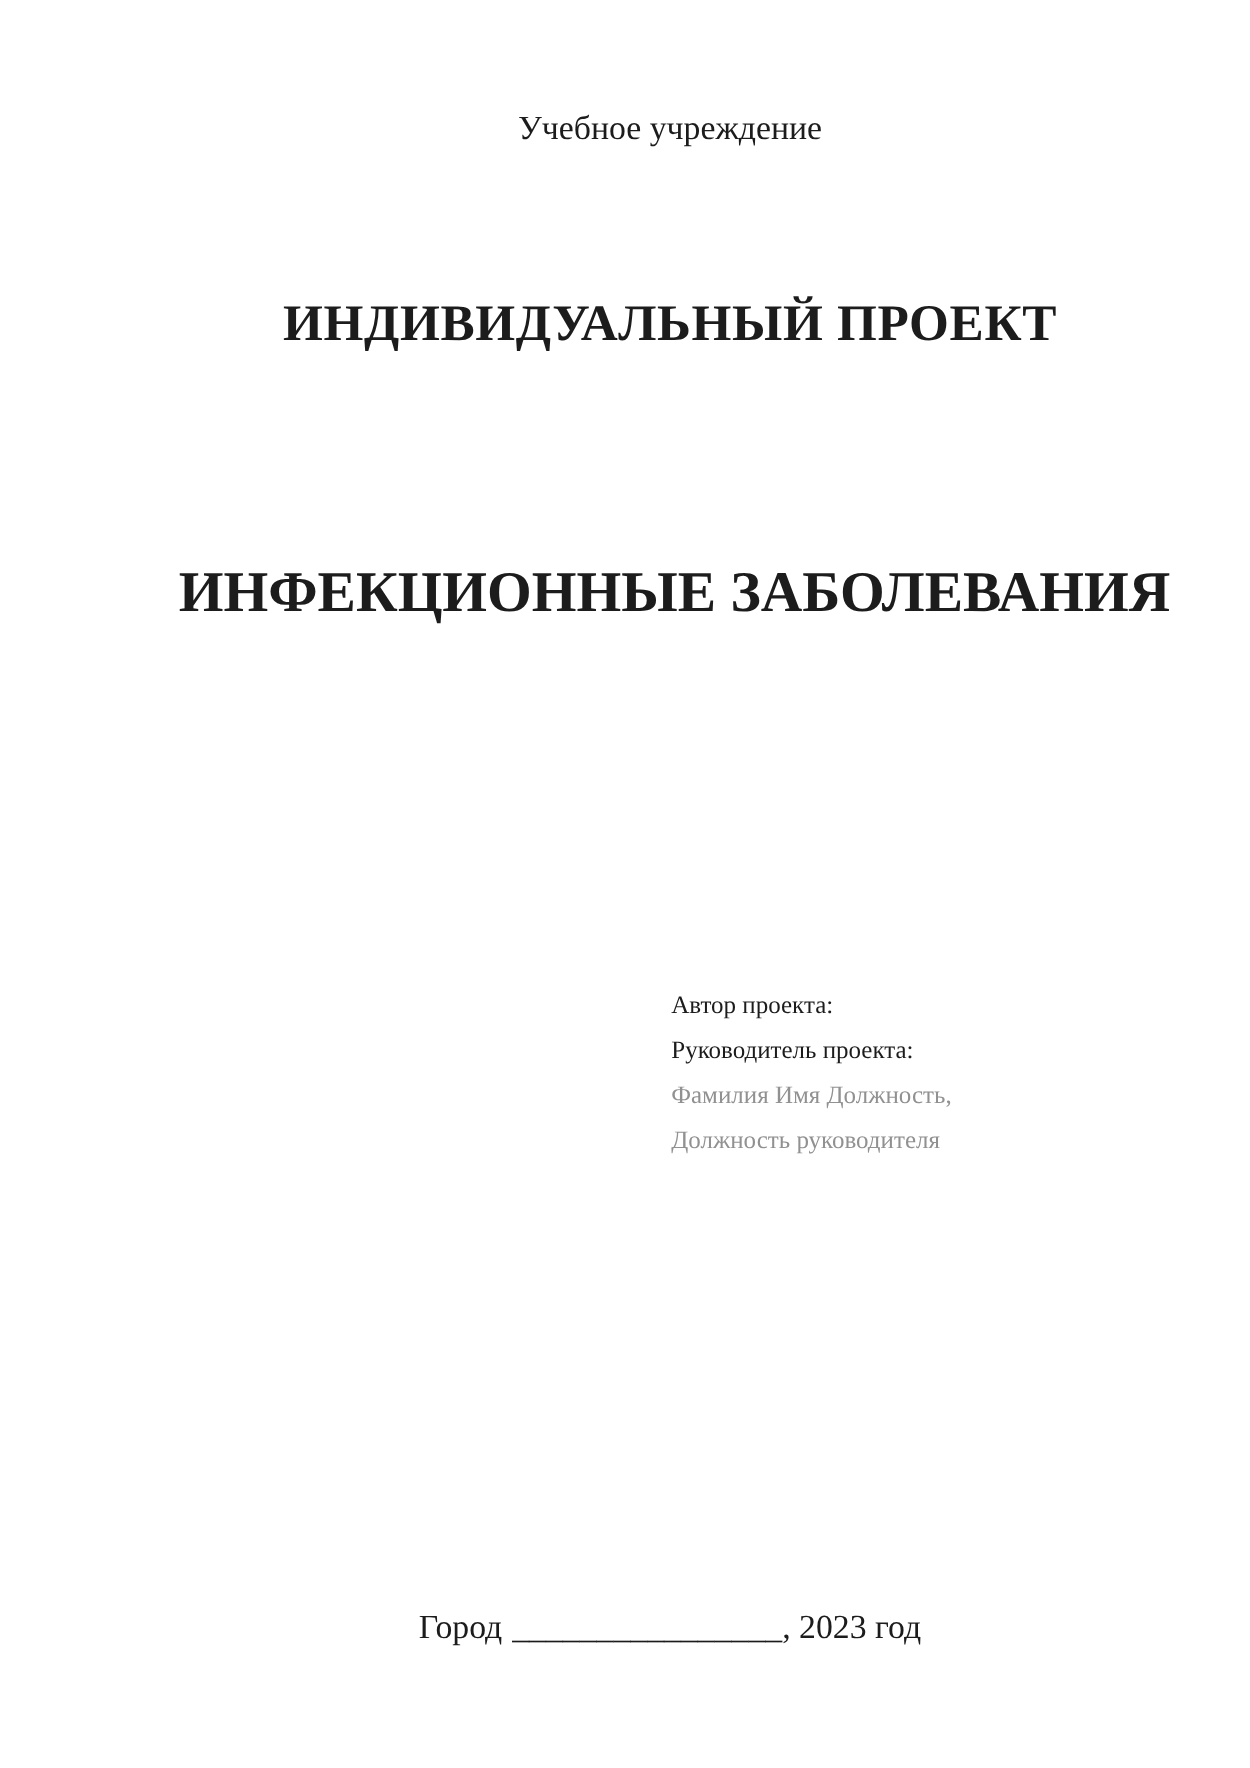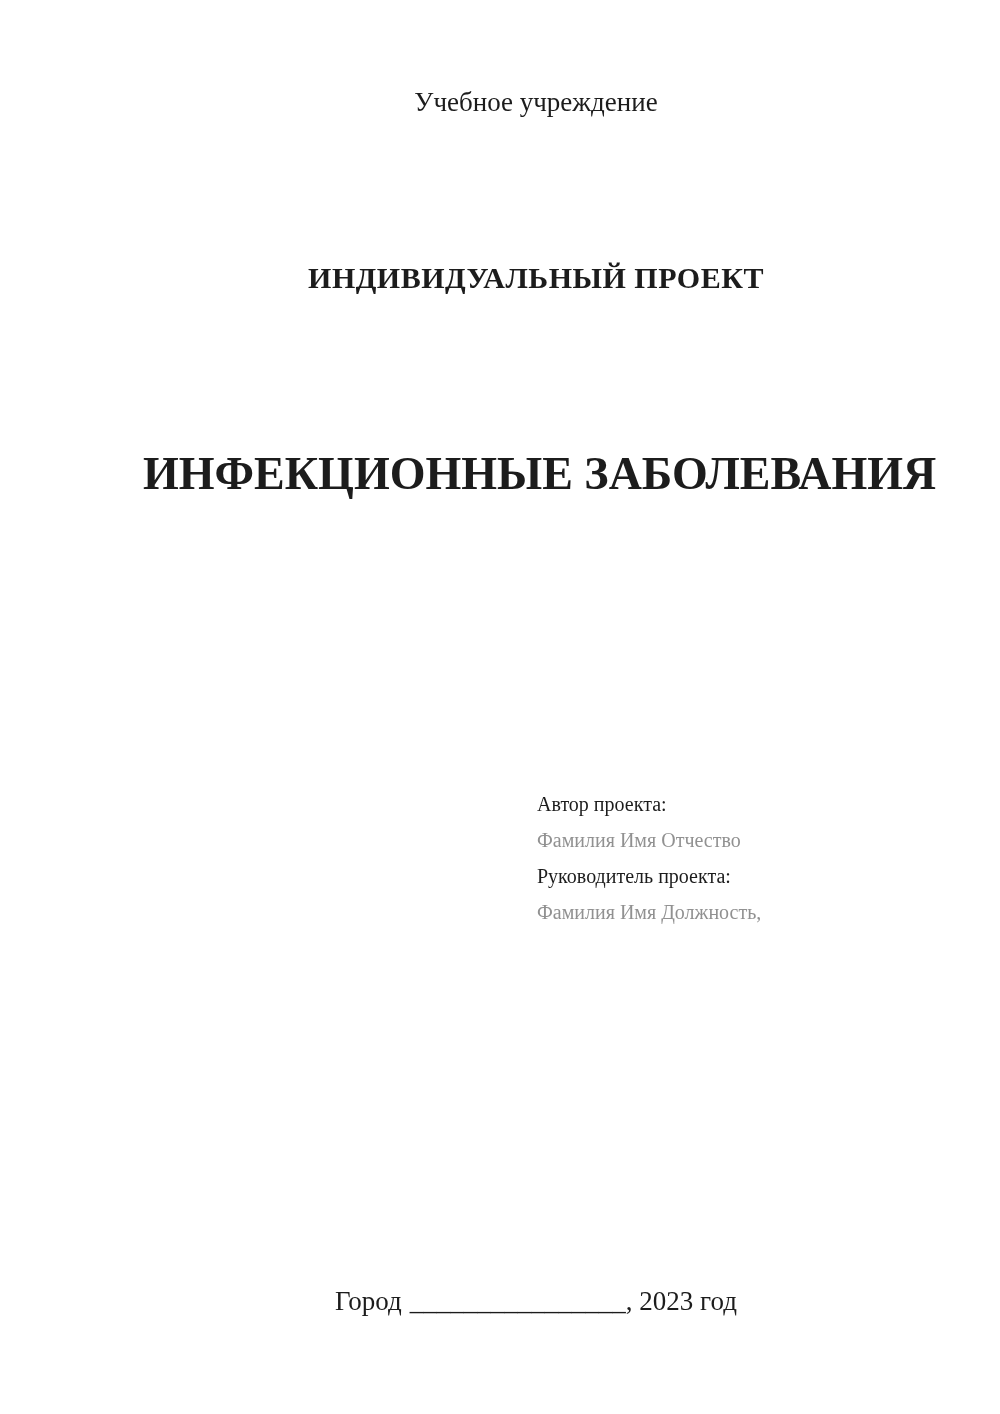--- a/index.html
+++ b/index.html
@@ -29,22 +29,22 @@
     width:786px;
     text-align:center;
     white-space:nowrap;
   }
   .institution{
     top:86px;
     font-size:27px;
     line-height:32px;
   }
   .project-type{
-    top:260px;
-    font-size:30px;
+    top:240px;
+    font-size:41px;
     line-height:36px;
     font-weight:bold;
     letter-spacing:0.5px;
   }
   .doc-title{
     top:448px;
     font-size:46px;
     line-height:52px;
     font-weight:bold;
   }
@@ -80,23 +80,23 @@
 <div class="page">
 
   <div class="centered-line institution">Учебное учреждение</div>
 
   <div class="centered-line project-type">ИНДИВИДУАЛЬНЫЙ ПРОЕКТ</div>
 
   <h1 class="centered-line doc-title">ИНФЕКЦИОННЫЕ ЗАБОЛЕВАНИЯ</h1>
 
   <div class="credits">
     <div class="credit-label">Автор проекта:</div>
-    <div class="credit-placeholder">Фамилия Имя Отчество</div>
 
     <div class="credit-label spaced">Руководитель проекта:</div>
     <div class="credit-placeholder">Фамилия Имя Должность,</div>
+    <div class="credit-placeholder">Должность руководителя</div>
   </div>
 
   <div class="centered-line footer-line">
     <span>Город</span><span class="footer-blank">________________</span><span>, 2023 год</span>
   </div>
 
 </div>
 
 </body></html>

